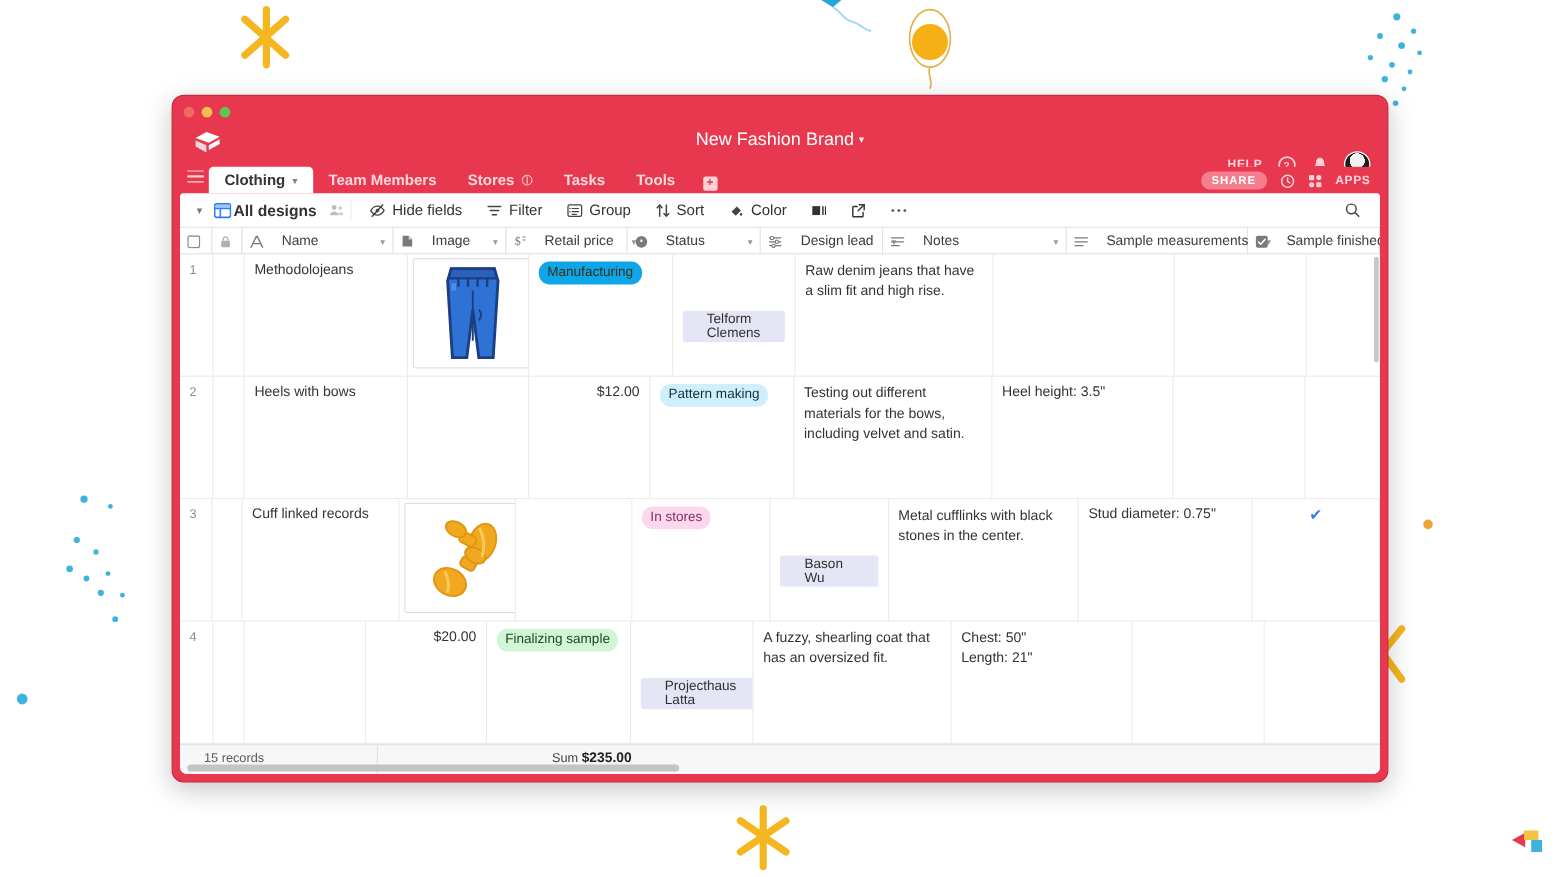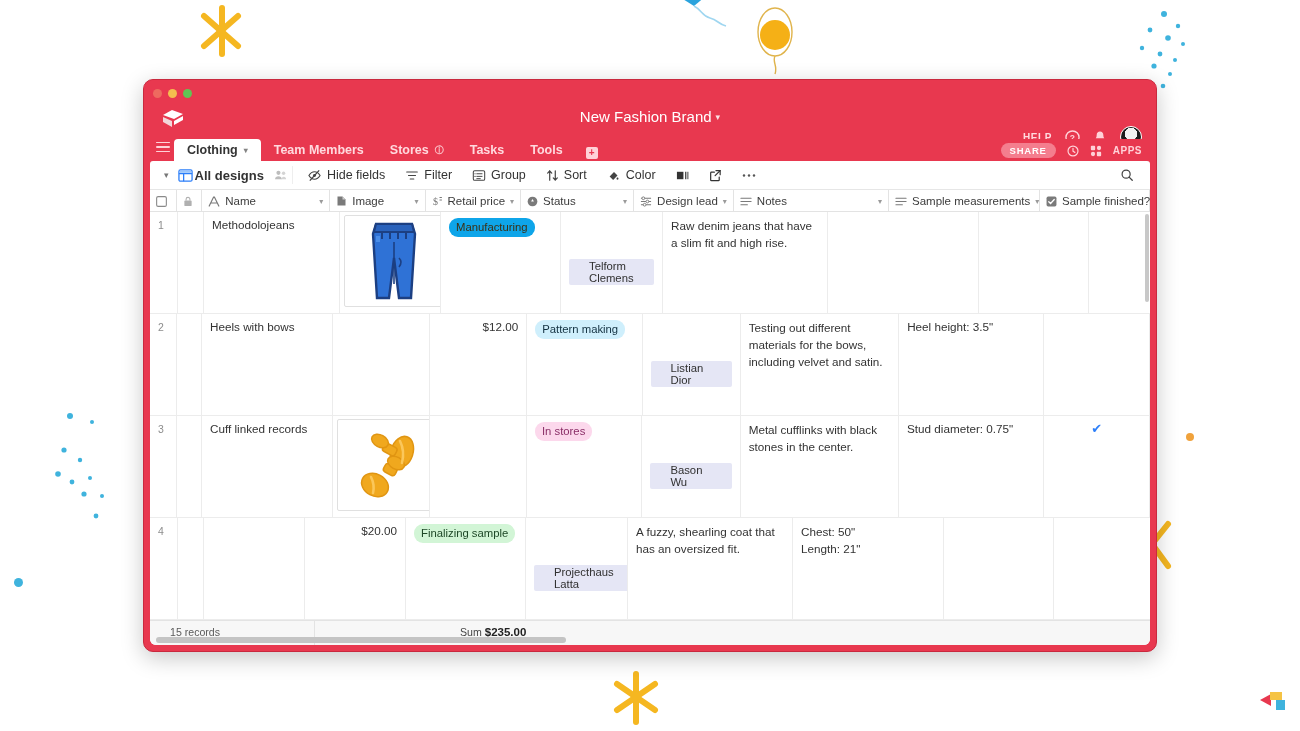--- a/index.html
+++ b/index.html
@@ -76,21 +76,21 @@
   .vb-sep { width:1px; height:18px; background:#eee; margin:0 4px; }
   .vb-right { margin-left:auto; padding-right:6px; }
   .ico { display:inline-flex; align-items:center; justify-content:center; }
 
   
   .grid { position:absolute; left:0; right:0; top:29px; bottom:25px; overflow:hidden; }
   .row { display:flex; }
   .headrow { height:22px; border-bottom:1px solid #e3e3e3; background:#fff; }
   .cell { border-right:1px solid #ececec; padding:6px 8px; font-size:11.7px; color:#333; overflow:hidden;}
   .hcell {
-    display:flex; align-items:center; gap:5px; padding:0 6px; height:22px;
+    display:flex; align-items:center; gap:15px; padding:0 6px; height:22px;
     border-right:1px solid #e3e3e3; font-size:11.5px; color:#3b3b3b; white-space:nowrap;
   }
   .hcell .hcaret { margin-left:auto; color:#9a9a9a; font-size:8px; }
   .c-check{width:28px;}   .c-lock{width:26px;}
   .c-name{width:136px;}   .c-image{width:101px;}
   .c-price{width:101px;}  .c-status{width:120px;}
   .c-lead{width:102px;}   .c-notes{width:165px;}
   .c-meas{width:151px;}   .c-fin{width:110px;}
   .datarow { border-bottom:1px solid #ececec; }
   .rownum { width:28px; font-size:10.5px; color:#8c8c8c; padding:7px 0 0 8px; border-right:1px solid #ececec;}
@@ -509,23 +509,20 @@
         </div>
 
         <div class="row datarow" style="height:102px;">
           <div class="rownum">2</div>
           <div class="lockcell"></div>
           <div class="cell c-name">Heels with bows</div>
           <div class="cell c-image"></div>
           <div class="cell c-price price">$12.00</div>
           <div class="cell c-status">
             <span class="tag" style="background:#cfeffc;color:#123040;">Pattern making</span>
-          </div>
-          <div class="cell c-lead">
-            <span class="lead-tag">Listian Dior</span>
           </div>
           <div class="cell c-notes" style="line-height:1.45;">Testing out different materials for the bows, including velvet and satin.</div>
           <div class="cell c-meas" style="white-space:pre-line;">Heel height: 3.5"</div>
           <div class="cell c-fin"></div>
         </div>
 
         <div class="row datarow" style="height:102px;">
           <div class="rownum">3</div>
           <div class="lockcell"></div>
           <div class="cell c-name">Cuff linked records</div>

